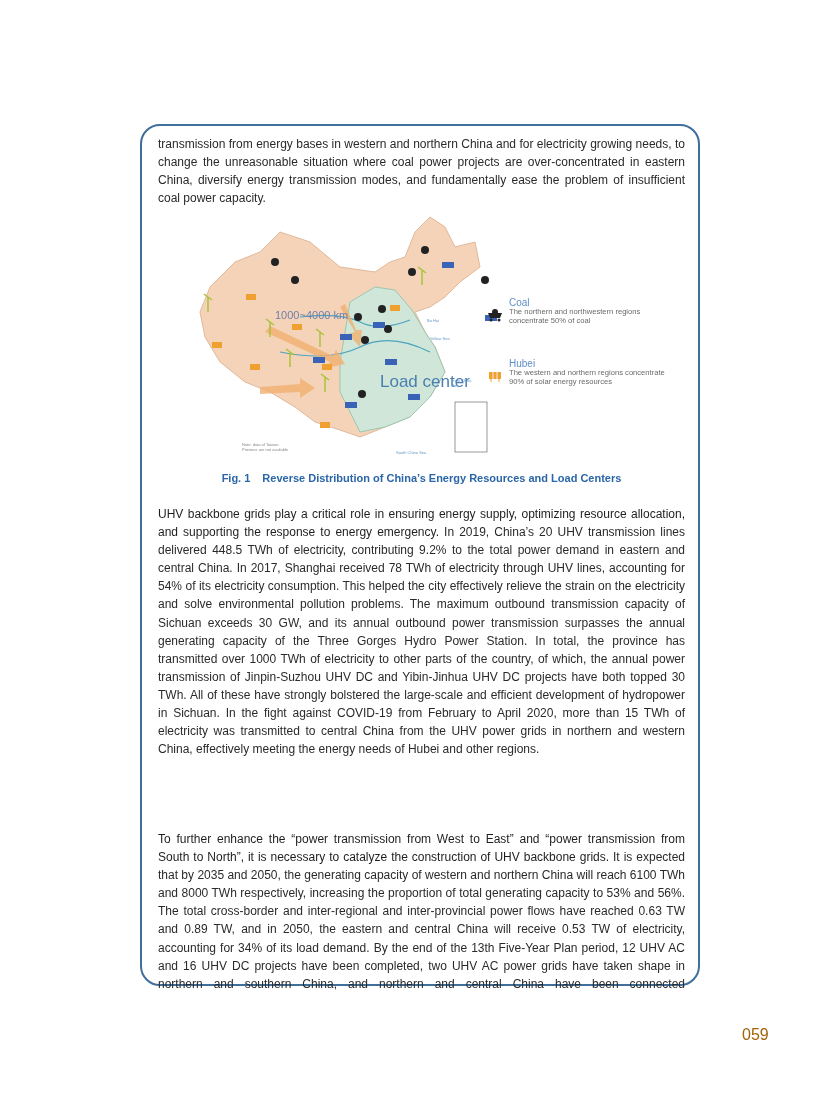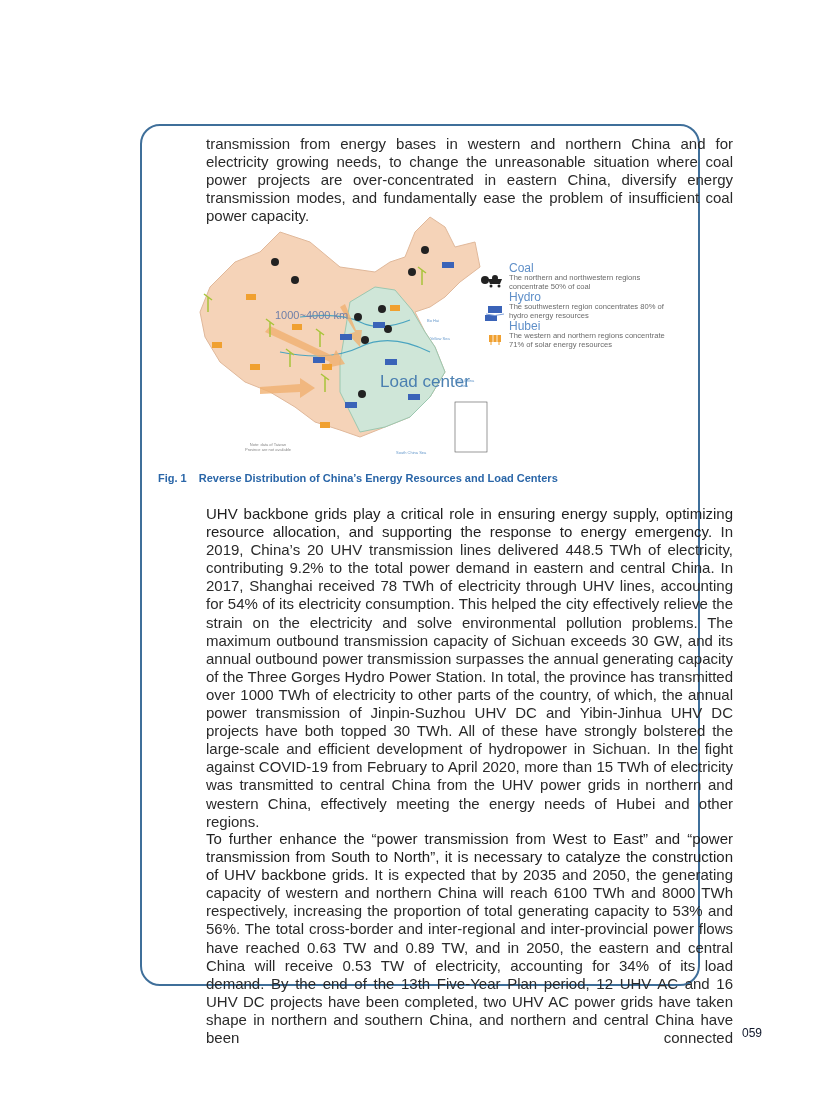--- a/index.html
+++ b/index.html
@@ -6,45 +6,44 @@
     body {
       width: 816px; height: 1100px; position: relative; overflow: hidden;
       font-family: "Liberation Sans", sans-serif; color: #2a2a2a;
     }
     .panel {
       position: absolute; left: 140px; top: 124px; width: 560px; height: 862px;
       border: 2px solid #3f6f9a; border-radius: 20px; box-sizing: border-box;
     }
     .text {
       position: absolute; left: 158px; width: 527px;
-      font-size: 15px; line-height: 18.1px; text-align: justify;
+      font-size: 12px; line-height: 18.1px; text-align: justify;
       text-align-last: left;
-      margin-left: 48px;
     }
     .p1 { top: 135px; }
     .p2 { top: 505px; }
     .p3 { top: 830px; }
     .bold { font-weight: normal; color: #1e1e1e; }
     .figure {
-      position: absolute; left: 190px; top: 212px; width: 470px; height: 248px; text-align: center;
+      position: absolute; left: 190px; top: 212px; width: 470px; height: 248px;
     }
     .caption {
       position: absolute; left: 158px; width: 527px; top: 472px;
-      color: #2a66a8; font-weight: bold; font-size: 11px;
+      text-align: center; color: #2a66a8; font-weight: bold; font-size: 11px;
     }
     .caption .num { margin-right: 12px; }
     .legend {
       position: absolute; left: 485px; top: 264px; width: 180px;
       font-size: 7.6px; line-height: 9px; color: #6a6a6a;
     }
     .legend-item { position: relative; padding-left: 24px; margin-bottom: 2px; }
-    .legend-item .title { color: #5f8fc8; font-size: 12px; }
+    .legend-item .title { color: #5f8fc8; font-size: 10px; margin-top: 34px; }
     .legend-item .icon { position: absolute; left: 0; top: 10px; width: 20px; height: 14px; }
     .page-num {
-      position: absolute; left: 742px; top: 1026px; font-size: 12px; color: #0f172a;
+      position: absolute; left: 742px; top: 1026px; font-size: 16px; color: #a16207;
     }
     .map-label { position: absolute; font-size: 11px; color: #6f7fa8; }
     .map-small { position: absolute; font-size: 4px; color: #6699cc; }
     .note { position: absolute; font-size: 4px; color: #888; line-height: 5px; }
   </style>
 </head>
 <body>
 
 <div class="panel"></div>
 
@@ -126,34 +125,26 @@
         <path d="M3,5 L17,5 L15,10 L5,10 Z" fill="#222"></path>
         <circle cx="6" cy="12" r="1.5" fill="#222"></circle>
         <circle cx="14" cy="12" r="1.5" fill="#222"></circle>
         <circle cx="10" cy="4" r="3" fill="#222"></circle>
       </svg>
     <div class="title">Coal</div>
     <div>The northern and northwestern regions concentrate 50% of coal</div>
   </div>
   <div class="legend-item">
     <svg class="icon" viewBox="0 0 20 14">
-        <rect x="3" y="3" width="14" height="7" fill="#3a63b8"></rect>
-        <path d="M1,11 Q10,14 19,11" stroke="#7fa0d8" fill="none"></path>
-      </svg>
-    <div class="title">Hydro</div>
-    <div>The southwestern region concentrates 80% of hydro energy resources</div>
-  </div>
-  <div class="legend-item">
-    <svg class="icon" viewBox="0 0 20 14">
         <rect x="4" y="3" width="12" height="7" fill="#f0a030"></rect>
         <path d="M8,3 L8,10 M12,3 L12,10" stroke="#fff" stroke-width="0.8"></path>
         <path d="M6,10 L6,13 M14,10 L14,13" stroke="#f0a030"></path>
       </svg>
     <div class="title">Hubei</div>
-    <div>The western and northern regions concentrate 71% of solar energy resources</div>
+    <div>The western and northern regions concentrate 90% of solar energy resources</div>
   </div>
 </div>
 
 <div class="caption">
   <span class="num">Fig. 1</span><span>Reverse Distribution of China’s Energy Resources and Load Centers</span>
 </div>
 
 <div class="text p2">
   <span class="bold">UHV backbone grids play a critical role in ensuring energy supply, optimizing resource allocation, and supporting the response to energy emergency.</span><span> In 2019, China’s 20 UHV transmission lines delivered 448.5 TWh of electricity, contributing 9.2% to the total power demand in eastern and central China. In 2017, Shanghai received 78 TWh of electricity through UHV lines, accounting for 54% of its electricity consumption. This helped the city effectively relieve the strain on the electricity and solve environmental pollution problems. The maximum outbound transmission capacity of Sichuan exceeds 30 GW, and its annual outbound power transmission surpasses the annual generating capacity of the Three Gorges Hydro Power Station. In total, the province has transmitted over 1000 TWh of electricity to other parts of the country, of which, the annual power transmission of Jinpin-Suzhou UHV DC and Yibin-Jinhua UHV DC projects have both topped 30 TWh. All of these have strongly bolstered the large-scale and efficient development of hydropower in Sichuan. In the fight against COVID-19 from February to April 2020, more than 15 TWh of electricity was transmitted to central China from the UHV power grids in northern and western China, effectively meeting the energy needs of Hubei and other regions.</span>
 </div>

